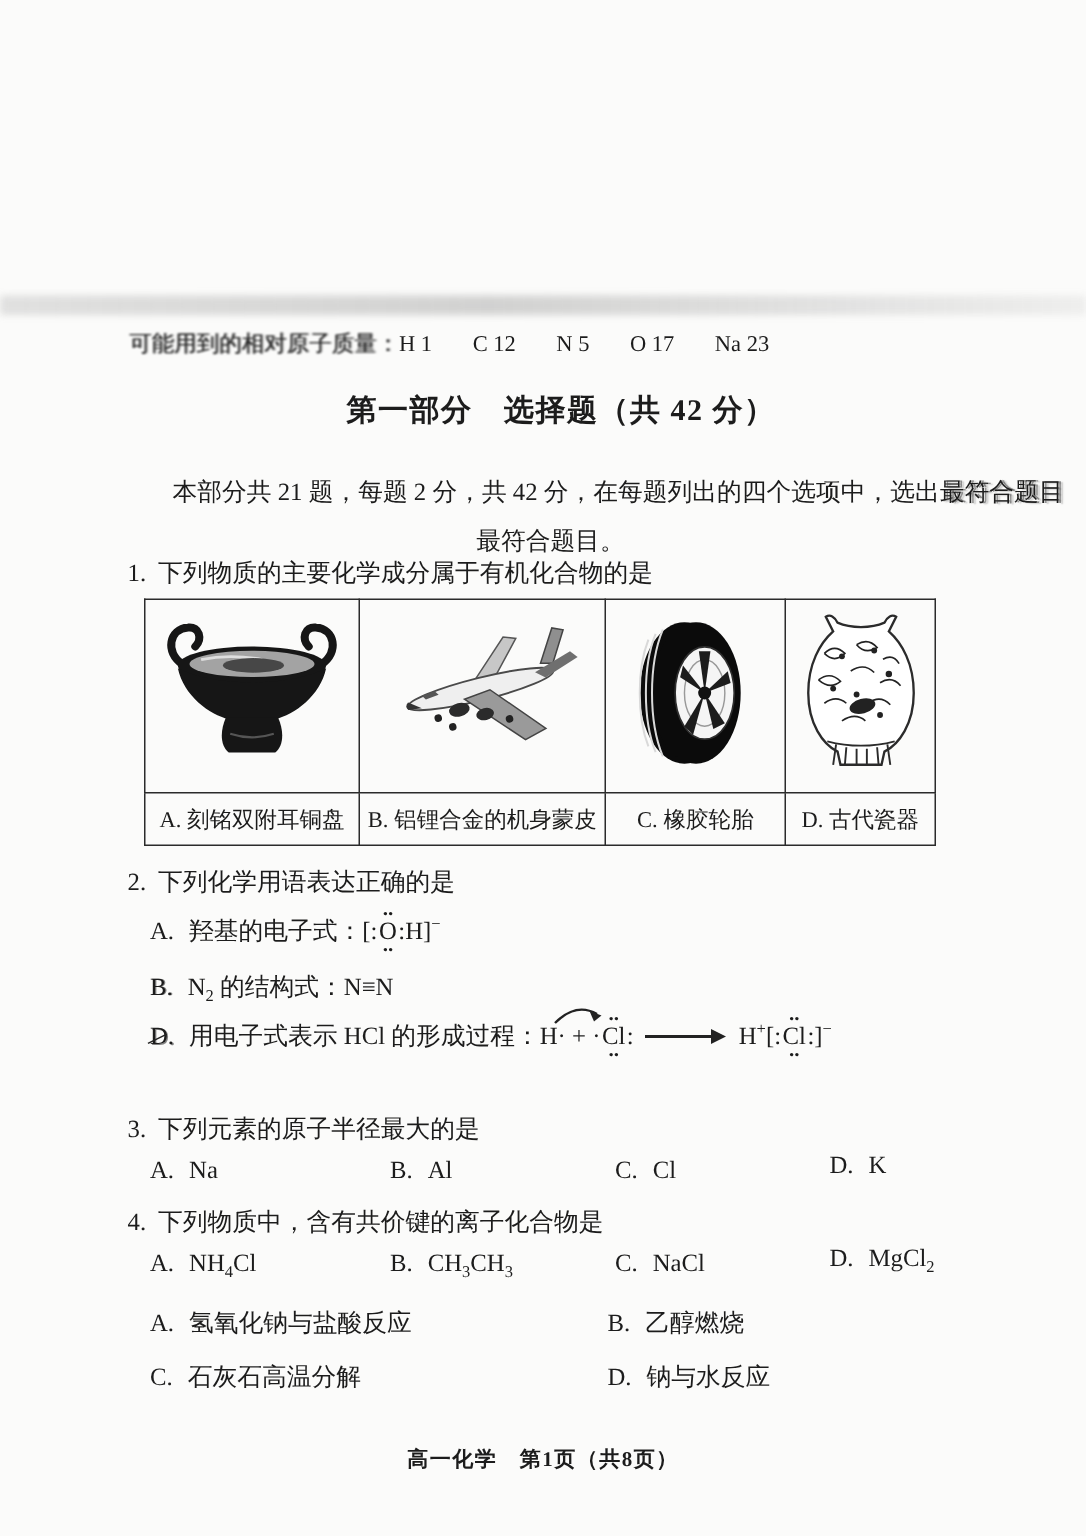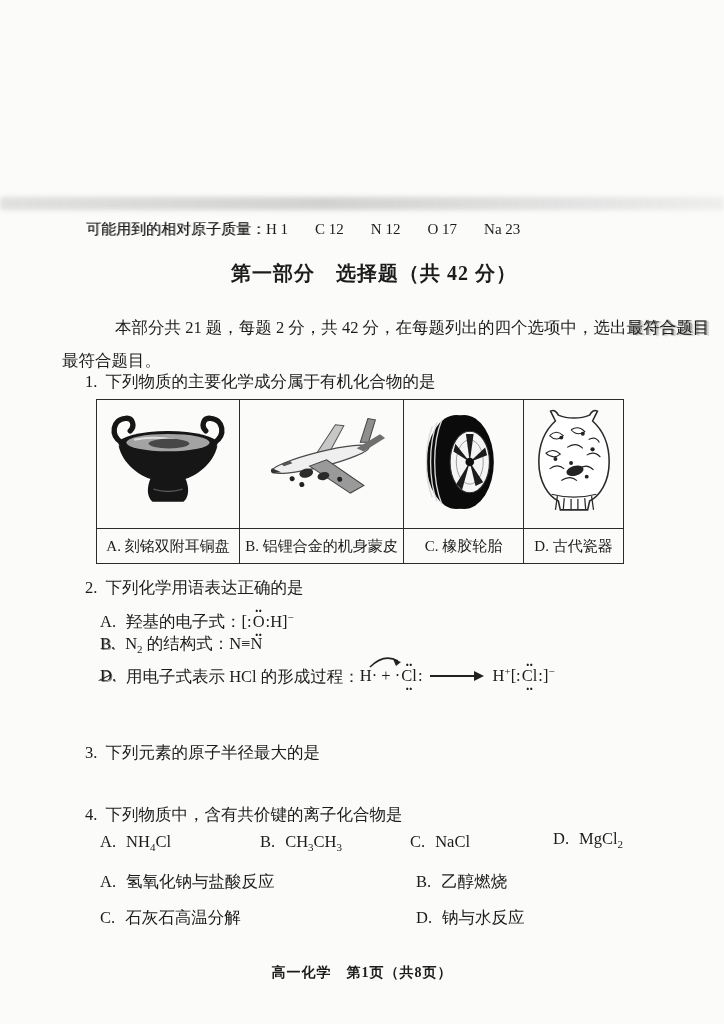--- a/index.html
+++ b/index.html
@@ -16,38 +16,38 @@
   .header-line .mass { margin-left:27px; }
   .smudge { filter:blur(.55px); text-shadow:1px 0 0 rgba(40,40,40,.45); }
   .smudge2 { text-shadow:1.6px 0 0 rgba(50,50,50,.5), 3px 1px 1px rgba(90,90,90,.3); filter:blur(.3px); }
   .smudge-label { text-shadow:.9px .6px 0 rgba(30,30,30,.55); }
   .strike { position:relative; display:inline-block; }
   .strike::after { content:""; position:absolute; left:-2px; right:4px; top:52%; height:1.3px; background:#222; transform:rotate(-26deg); }
 
   .section-title { position:absolute; top:260px; left:0; width:100%; text-align:center;
     font-size:20px; font-weight:bold; letter-spacing:1px;padding-left:12px; }
 
-  .intro { position:absolute; top:311px; left:62px; width:610px; font-size:16.5px; line-height:33px; }
+  .intro { position:absolute; top:311px; left:62px; width:610px; font-size:16.5px; line-height:33px;text-align:center; }
   .intro .l1 { text-indent:53px; white-space:nowrap; }
 
   .q { position:absolute; left:85px; font-size:16.5px; }
   .stem-row { white-space:nowrap; }
   .qnum { margin-right:8px; }
   .olabel { margin-right:10px; }
   .opt { margin-left:15px; white-space:nowrap; }
 
   #q1 { top:371px; }
   .q1-table { position:absolute; top:399px; left:96px; border-collapse:collapse; table-layout:fixed; }
   .q1-table td { border:1.6px solid #2b2b2b;margin-left:44px; }
   .img-cell { height:126px; text-align:center; vertical-align:middle; padding:1px; }
   .lbl-cell { height:34px; text-align:center; font-size:15px; white-space:nowrap; padding:0 2px; }
 
   #q2 { top:577px; width:620px; }
   .opt-a { margin-top:11px; }
-  .opt-b { }
+  .opt-b { margin-top:15px; }
   .opt-c { margin-top:11px; }
   .opt-d { margin-top:10px; }
 
   sup { font-size:11px; }
   sub { font-size:11px; }
 
   
   .edot { position:relative; display:inline-block; padding:0 1px; }
   .edot .dtop, .edot .dbot { position:absolute; left:50%; transform:translateX(-50%);
     font-size:14px; letter-spacing:0; line-height:8px; font-weight:bold; }
@@ -76,34 +76,34 @@
   #q4 { top:804px; width:620px; }
   .optrow { position:relative; height:32px; margin-top:6px; }
   .optrow .o1 { position:absolute; left:15px; }
   .optrow .o2 { position:absolute; left:175px; }
   .optrow .o3 { position:absolute; left:325px; }
   .optrow .o4 { position:absolute; left:468px; top:-3px; }
 
   #q5 { top:867px; width:620px; }
   .optrow2 { position:relative; height:32px; margin-top:4px; }
   .optrow2 .o1 { position:absolute; left:15px; }
-  .optrow2 .o2 { position:absolute; left:331px; }
+  .optrow2 .o2 { position:absolute; left:320px; }
 
   .footer { position:absolute; top:964px; left:0; width:100%; text-align:center;
     font-size:14px; font-weight:bold; letter-spacing:1px; }
 </style>
 </head>
 <body>
 
 <div class="page">
 
   <div class="scan-band"></div>
 
   <div class="header-line">
-    <span class="smudge">可能用到的相对原子质量：</span><span>H 1</span><span class="mass">C 12</span><span class="mass">N 12</span><span class="mass">O 17</span><span class="mass">Na 23</span>
+    <span class="smudge">可能用到的相对原子质量：</span><span>H 1</span><span class="mass">C 12</span><span class="mass">N 5</span><span class="mass">O 17</span><span class="mass">Na 23</span>
   </div>
 
   <div class="section-title">第一部分　选择题（共 42 分）</div>
 
   <div class="intro">
     <div class="l1"><span>本部分共 21 题，每题 2 分，共 42 分，在每题列出的四个选项中，选出</span><span class="smudge2">最符合题目</span></div>
     <div class="l2">最符合题目。</div>
   </div>
 
   <div class="q" id="q1">
@@ -219,20 +219,26 @@
     <div class="opt opt-d">
       <span class="olabel smudge-label strike">D.</span><span>用电子式表示 HCl 的形成过程：</span><span class="dproc"><svg class="curve-arrow" width="36" height="15" viewBox="0 0 36 15">
             <path d="M2,13 Q16,-1 30,7" fill="none" stroke="#222" stroke-width="1.6"></path>
             <path d="M33,8 l-8,-3 3,7 z" fill="#222"></path>
           </svg><span>H·</span> <span>+</span> <span>·</span><span class="edot"><span class="dtop">..</span><span>Cl</span><span class="dbot">..</span></span><span>:</span></span><span class="arrow"></span><span><span>H</span><sup>+</sup><span>[:</span><span class="edot"><span class="dtop">..</span><span>Cl</span><span class="dbot">..</span></span><span>:]</span><sup>−</sup></span>
     </div>
   </div>
 
   <div class="q" id="q3">
     <div class="stem-row"><span class="qnum">3.</span><span>下列元素的原子半径最大的是</span></div>
+    <div class="optrow">
+      <span class="o1"><span class="olabel">A.</span><span>Na</span></span>
+      <span class="o2"><span class="olabel">B.</span><span>Al</span></span>
+      <span class="o3"><span class="olabel">C.</span><span>Cl</span></span>
+      <span class="o4"><span class="olabel">D.</span><span>K</span></span>
+    </div>
   </div>
 
   <div class="q" id="q4">
     <div class="stem-row"><span class="qnum">4.</span><span>下列物质中，含有共价键的离子化合物是</span></div>
     <div class="optrow">
       <span class="o1"><span class="olabel">A.</span><span>NH</span><sub>4</sub><span>Cl</span></span>
       <span class="o2"><span class="olabel">B.</span><span>CH</span><sub>3</sub><span>CH</span><sub>3</sub></span>
       <span class="o3"><span class="olabel">C.</span><span>NaCl</span></span>
       <span class="o4"><span class="olabel">D.</span><span>MgCl</span><sub>2</sub></span>
     </div>

